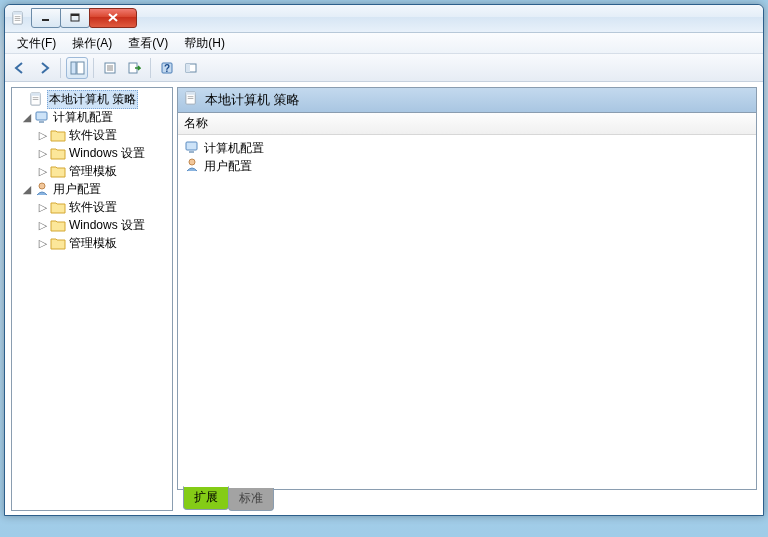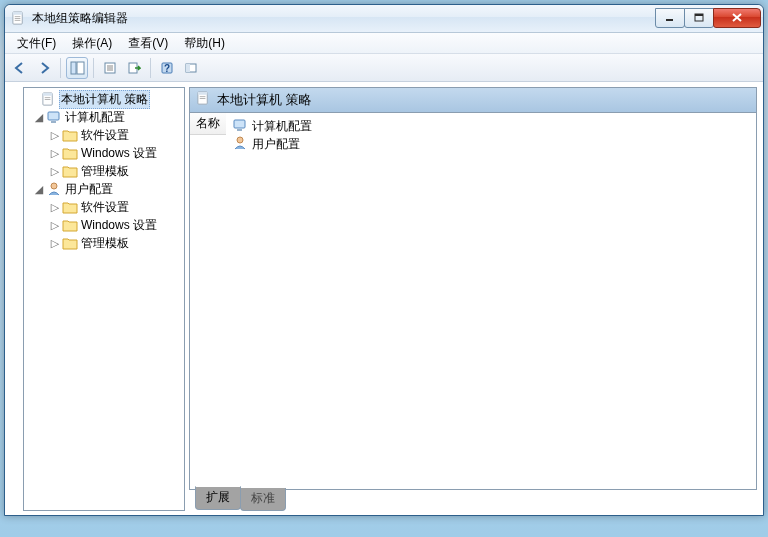--- a/index.html
+++ b/index.html
@@ -10,58 +10,57 @@
   .titlebar .title { font-size: 12px; color: #000; flex: 1; }
   .winbtns { display: flex; gap: 0; }
   .winbtn { width: 30px; height: 20px; border: 1px solid #6b8ba8; border-radius: 0 0 3px 3px; margin-top: -1px; display: flex; align-items: center; justify-content: center; background: linear-gradient(to bottom,#f6f9fc,#d9e7f3); margin-left: -1px; }
   .winbtn.close { width: 48px; background: linear-gradient(to bottom,#f07a6f,#d9472f 45%,#c8301c 46%,#e05a3f); border-color:#8a2b1d; border-top-right-radius: 4px; }
   .winbtn svg { display: block; }
   .menubar { height: 21px; background: linear-gradient(to bottom,#fbfcfe,#eef3f9); border-bottom: 1px solid #d6dee8; display: flex; align-items: center; padding: 0 4px; font-size: 12px; }
   .menuitem { padding: 2px 8px; cursor: default; }
   .toolbar { height: 28px; background: linear-gradient(to bottom,#f8fafd,#e6ecf4); border-bottom: 1px solid #c6d1de; display: flex; align-items: center; padding: 0 4px; gap: 2px; }
   .tbtn { width: 22px; height: 22px; display:flex; align-items:center; justify-content:center; border:1px solid transparent; border-radius:3px; }
   .tdivider { width:1px; height:20px; background:#c6d1de; margin:0 3px; }
-  .body { position:absolute; top:78px; left:0; right:0; bottom:0; display:flex;padding-left:12px; }
+  .body { position:absolute; top:78px; left:0; right:0; bottom:0; display:flex; }
   .tree { width: 162px; border: 1px solid #8a9db0; margin: 4px 2px 4px 6px; background:#fff; overflow:auto; font-size:12px; padding: 2px 0; }
   .treenode { display:flex; align-items:center; height:18px; padding-left: 2px; white-space:nowrap; }
   .tw { display:inline-block; width:14px; text-align:center; color:#6a6a6a; font-size:11px; }
   .treeicon { width:16px; height:16px; margin-right:3px; display:inline-flex; align-items:center; justify-content:center; }
   .treenode .label { }
   .treenode.selected .label { background:#cfe3f7; border:1px dotted #7aa5d6; padding:0 1px; }
   .rightpane { flex:1; margin:4px 6px 4px 2px; display:flex; flex-direction:column; }
   .hdr { height: 26px; border:1px solid #8a9db0; background: linear-gradient(to bottom,#c3d9ee,#a9c6e2); display:flex; align-items:center; padding:0 6px; font-size:13px; gap:6px; }
   .content { flex:1; border:1px solid #8a9db0; border-top:none; background:#fff; display:flex; font-size:12px; }
   .descpane { width:200px; border-right:1px solid #d0d0d0; padding:10px 8px; }
-  .listpane { flex:1; display:flex; flex-direction:row; }
+  .listpane { flex:1; display:flex; flex-direction:column; }
   .colhdr { height:22px; border-bottom:1px solid #d7d7d7; display:flex; align-items:center; padding:0 6px; background: linear-gradient(to bottom,#fdfdfd,#f0f0f0); }
   .listitems { padding:4px 6px; }
   .listrow { display:flex; align-items:center; height:18px; gap:4px; }
   .tabs { height:22px; display:flex; align-items:flex-end; padding-left:6px; margin-top:-1px; }
-  .tab { border:1px solid #8a9db0; border-top:none; border-radius:0 0 4px 4px; background:#a3a3a3; padding:2px 10px 3px; font-size:12px; margin-right:-1px; position:relative; }
+  .tab { border:1px solid #8a9db0; border-top:none; border-radius:0 0 4px 4px; background:#84cc16; padding:2px 10px 3px; font-size:12px; margin-right:-1px; position:relative; }
   .tab.inactive { background:#a3a3a3; color:#444; }
   .tab.active { z-index:2; border-top:1px solid #fff; top:-1px; }
   .folder-icon { width:16px; height:13px; }
   .scroll-icon { width:15px; height:15px; }
 </style>
 </head>
 <body>
 
 <div class="window">
 
   <div class="titlebar">
     <span class="icon">
       <svg class="scroll-icon" viewBox="0 0 16 16">
           <rect x="2" y="1" width="10" height="13" rx="1" fill="#fefefe" stroke="#9aa7b5"></rect>
           <rect x="2" y="1" width="10" height="3" fill="#d8e4f0"></rect>
           <line x1="4" y1="6" x2="10" y2="6" stroke="#b0b0b0"></line>
           <line x1="4" y1="8" x2="10" y2="8" stroke="#b0b0b0"></line>
           <line x1="4" y1="10" x2="10" y2="10" stroke="#b0b0b0"></line>
         </svg>
     </span>
-    <span class="title">本地组策略编辑器</span>
     <div class="winbtns">
       <div class="winbtn">
           <svg width="10" height="10">
             <line x1="1" y1="7" x2="8" y2="7" stroke="#2b2b2b" stroke-width="2"></line>
           </svg>
         </div>
       <div class="winbtn">
           <svg width="10" height="10">
             <rect x="1" y="1" width="8" height="7" fill="none" stroke="#2b2b2b" stroke-width="1"></rect>
             <line x1="1" y1="2" x2="9" y2="2" stroke="#2b2b2b" stroke-width="2"></line>

